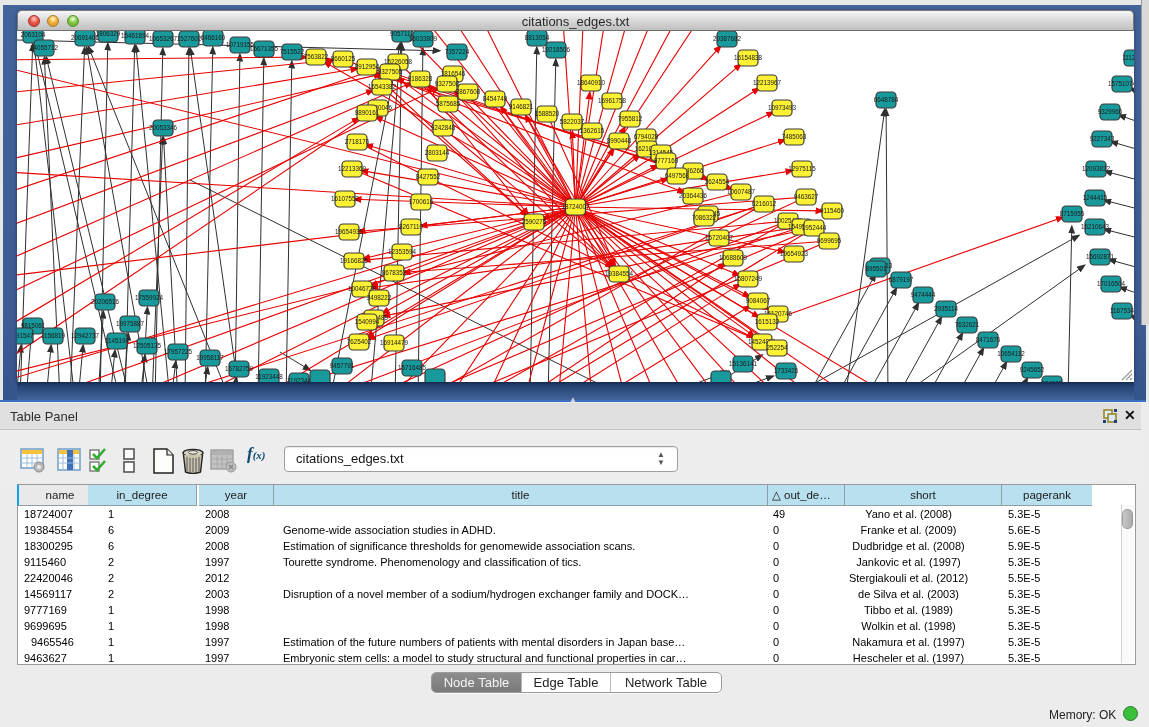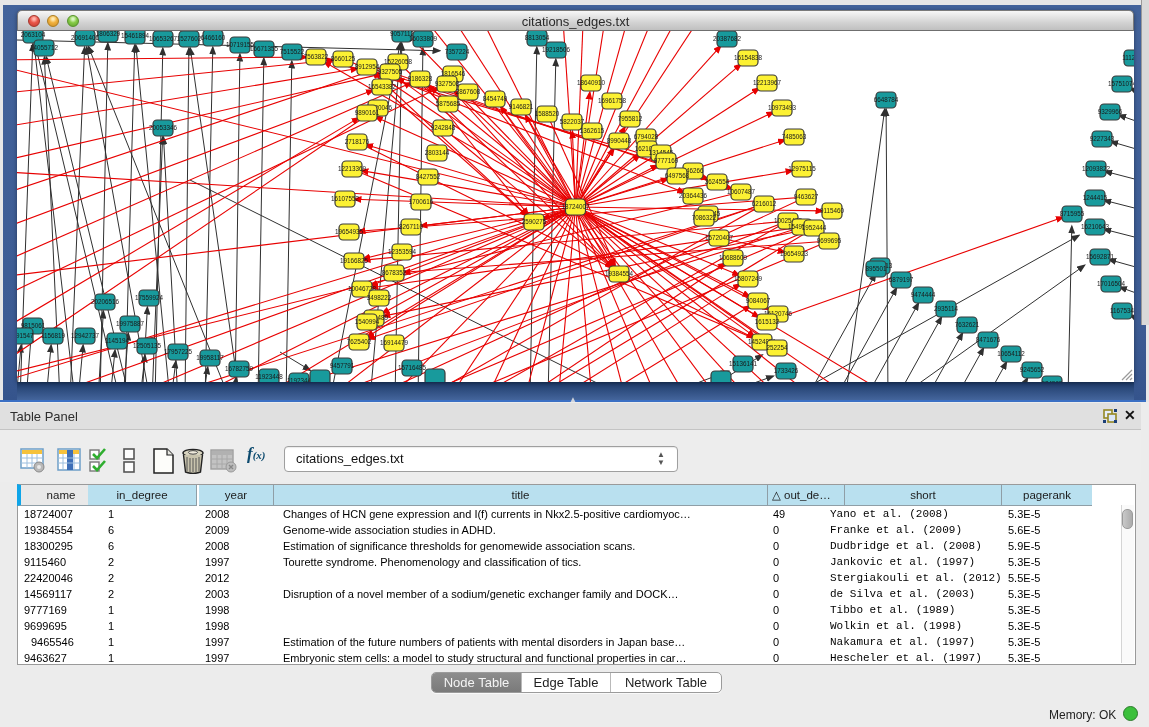--- a/index.html
+++ b/index.html
@@ -30,21 +30,21 @@
 #dd{position:absolute;left:284px;top:16px;width:394px;height:26px;background:#fff;
  border:1px solid #9f9f9f;border-radius:4px;font-size:13px;color:#111;
  line-height:24px;padding-left:11px;box-shadow:inset 0 1px 1px rgba(0,0,0,.08);}
 #dd .ar{position:absolute;right:12px;top:4px;color:#555;font-size:8px;line-height:8px;}
 #tbl{position:absolute;left:17px;top:484px;width:1119px;height:181px;background:#fff;
  border:1px solid #9a9a9a;}
 .th{position:absolute;top:484px;height:22px;line-height:21px;background:#b9e0ef;border-right:1px solid #8f9ea6;
  border-bottom:1px solid #8f9ea6;border-top:1px solid #9a9a9a;font-size:11.5px;color:#1c1c1c;text-align:center;}
 .tr{position:absolute;left:17px;width:1100px;height:16px;font-size:11px;color:#000;}
 .tr .c{position:absolute;top:1px;white-space:nowrap;}
-.tr .cc{text-align:left;font-family:Liberation Mono, monospace;}
+.tr .cc{text-align:center;}
 #sbar{position:absolute;left:1121px;top:505px;width:13px;height:158px;background:#fafafa;border-left:1px solid #d5d5d5;}
 #sthumb{position:absolute;left:1122px;top:509px;width:11px;height:20px;border-radius:5px;
  background:linear-gradient(90deg,#c9c9c9,#ababab);border:1px solid #9a9a9a;}
 #tabs{position:absolute;left:431px;top:672px;height:21px;border:1px solid #9b9b9b;
  border-radius:5px;overflow:hidden;background:#fff;box-shadow:0 1px 0 rgba(255,255,255,.7);}
 #tabs span{display:inline-block;height:21px;line-height:20px;font-size:13px;
  text-align:center;color:#222;border-right:1px solid #b9b9b9;vertical-align:top;}
 #tabs .sel{background:linear-gradient(#8d8d8d,#787878);color:#f4f4f4;}
 #tabs span:last-child{border-right:none;}
 #mem{position:absolute;left:1049px;top:708px;font-size:12px;color:#222;}
@@ -589,32 +589,31 @@
     <path d="M1 11 H23 M1 16 H23 M7 7 V21 M12 7 V21 M17 7 V21" stroke="#a8a8a8" stroke-width="1"></path>
     <circle cx="21" cy="19" r="5" fill="#bdbdbd" stroke="#999"></circle>
     <path d="M19 17 L23 21 M23 17 L19 21" stroke="#888" stroke-width="1.4"></path>
   </svg>
   <div class="ico" style="left:247px;top:14px;font-size:17px;color:#0c4a6e;font-style:italic;font-family:'Liberation Serif',serif;font-weight:bold;">f<span style="font-size:11px;">(x)</span></div>
 
   <div id="dd">citations_edges.txt<span class="ar">▲<br>▼</span></div>
  </div>
 </div>
 <div id="tbl"></div>
-<div class="th" style="left:17px;width:85px;background:#e9e9e9;border-left:4px solid #0ea5e9;">name</div>
+<div class="th" style="left:17px;width:85px;background:#e9e9e9;border-left:2px solid #0ea5e9;">name</div>
 <div class="th" style="left:88px;width:109px;">in_degree</div>
 <div class="th" style="left:199px;width:75px;">year</div>
 <div class="th" style="left:274px;width:494px;">title</div>
 <div class="th" style="left:768px;width:77px;text-align:left;padding-left:4px;">△ out_de…</div>
 <div class="th" style="left:845px;width:157px;">short</div>
 <div class="th" style="left:1002px;width:90px;border-right:none;">pagerank</div>
 <div class="tr" style="top:507px;">
     <span class="c" style="left:7px;">18724007</span>
     <span class="c" style="left:91px;">1</span>
     <span class="c" style="left:188px;">2008</span>
-    <span class="c" style="left:266px;">Changes of HCN gene expression and I(f) currents in Nkx2.5-positive cardiomyoc…</span>
     <span class="c" style="left:756px;">49</span>
     <span class="c cc" style="left:813px;width:157px;">Yano et al. (2008)</span>
     <span class="c" style="left:991px;">5.3E-5</span>
   </div>
 <div class="tr" style="top:523px;">
     <span class="c" style="left:7px;">19384554</span>
     <span class="c" style="left:91px;">6</span>
     <span class="c" style="left:188px;">2009</span>
     <span class="c" style="left:266px;">Genome-wide association studies in ADHD.</span>
     <span class="c" style="left:756px;">0</span>
@@ -644,21 +643,21 @@
     <span class="c" style="left:91px;">2</span>
     <span class="c" style="left:188px;">2012</span>
     <span class="c" style="left:756px;">0</span>
     <span class="c cc" style="left:813px;width:157px;">Stergiakouli et al. (2012)</span>
     <span class="c" style="left:991px;">5.5E-5</span>
   </div>
 <div class="tr" style="top:587px;">
     <span class="c" style="left:7px;">14569117</span>
     <span class="c" style="left:91px;">2</span>
     <span class="c" style="left:188px;">2003</span>
-    <span class="c" style="left:266px;">Disruption of a novel member of a sodium/genetic exchanger family and DOCK…</span>
+    <span class="c" style="left:266px;">Disruption of a novel member of a sodium/hydrogen exchanger family and DOCK…</span>
     <span class="c" style="left:756px;">0</span>
     <span class="c cc" style="left:813px;width:157px;">de Silva et al. (2003)</span>
     <span class="c" style="left:991px;">5.3E-5</span>
   </div>
 <div class="tr" style="top:603px;">
     <span class="c" style="left:7px;">9777169</span>
     <span class="c" style="left:91px;">1</span>
     <span class="c" style="left:188px;">1998</span>
     <span class="c" style="left:756px;">0</span>
     <span class="c cc" style="left:813px;width:157px;">Tibbo et al. (1989)</span>

